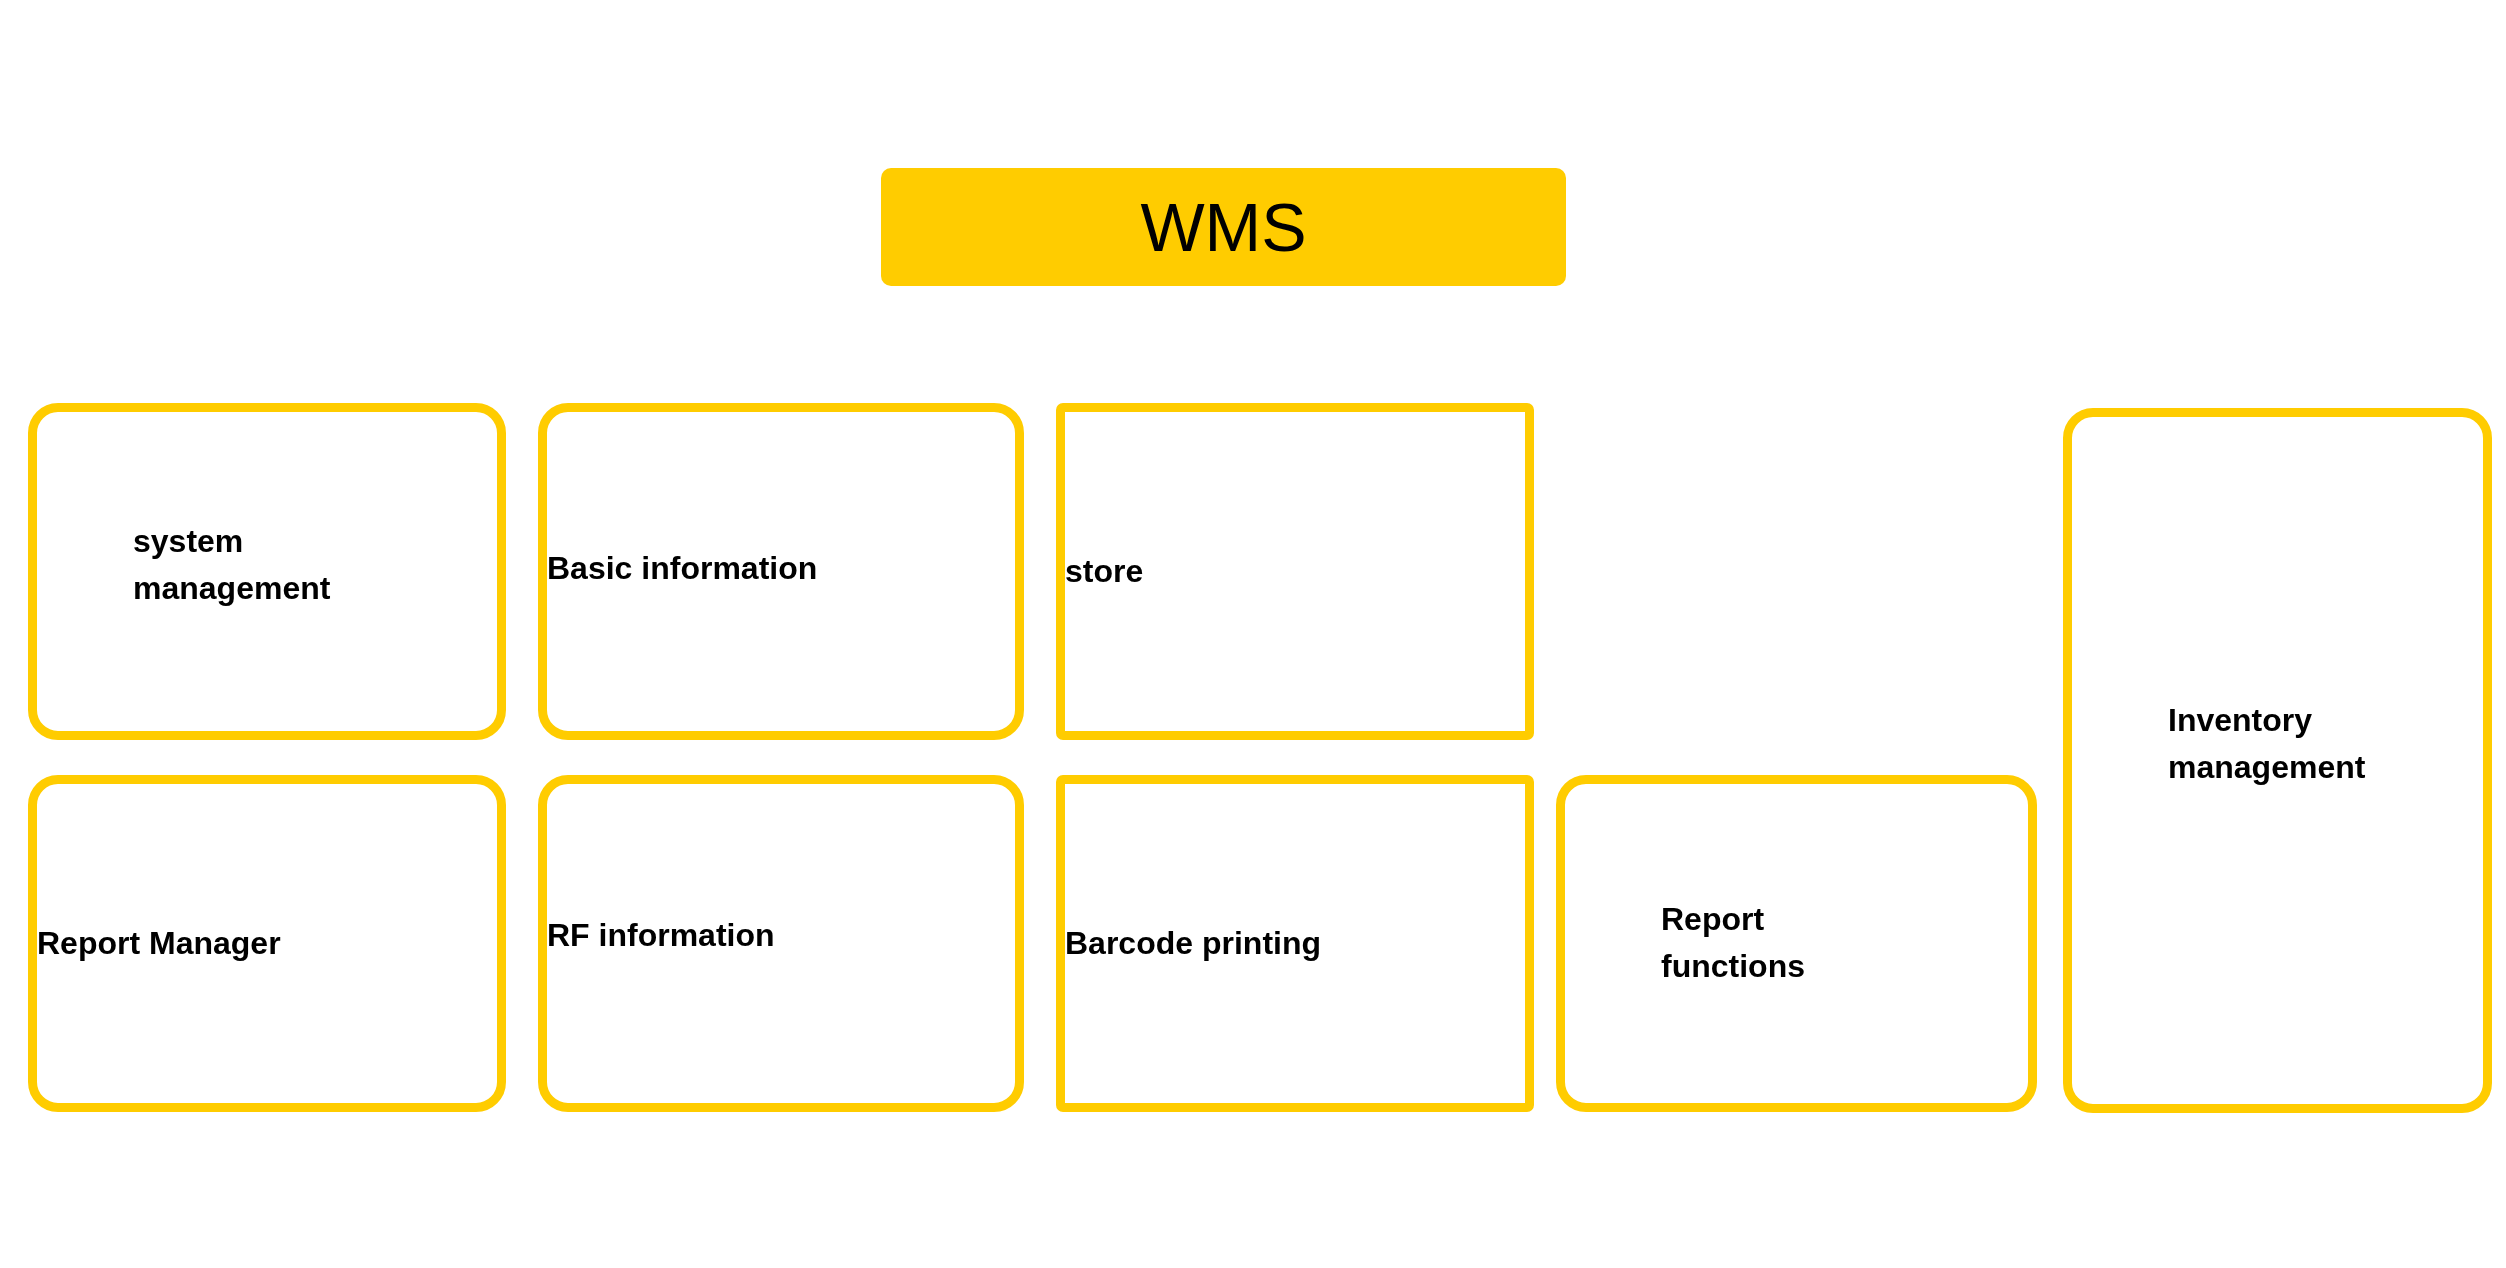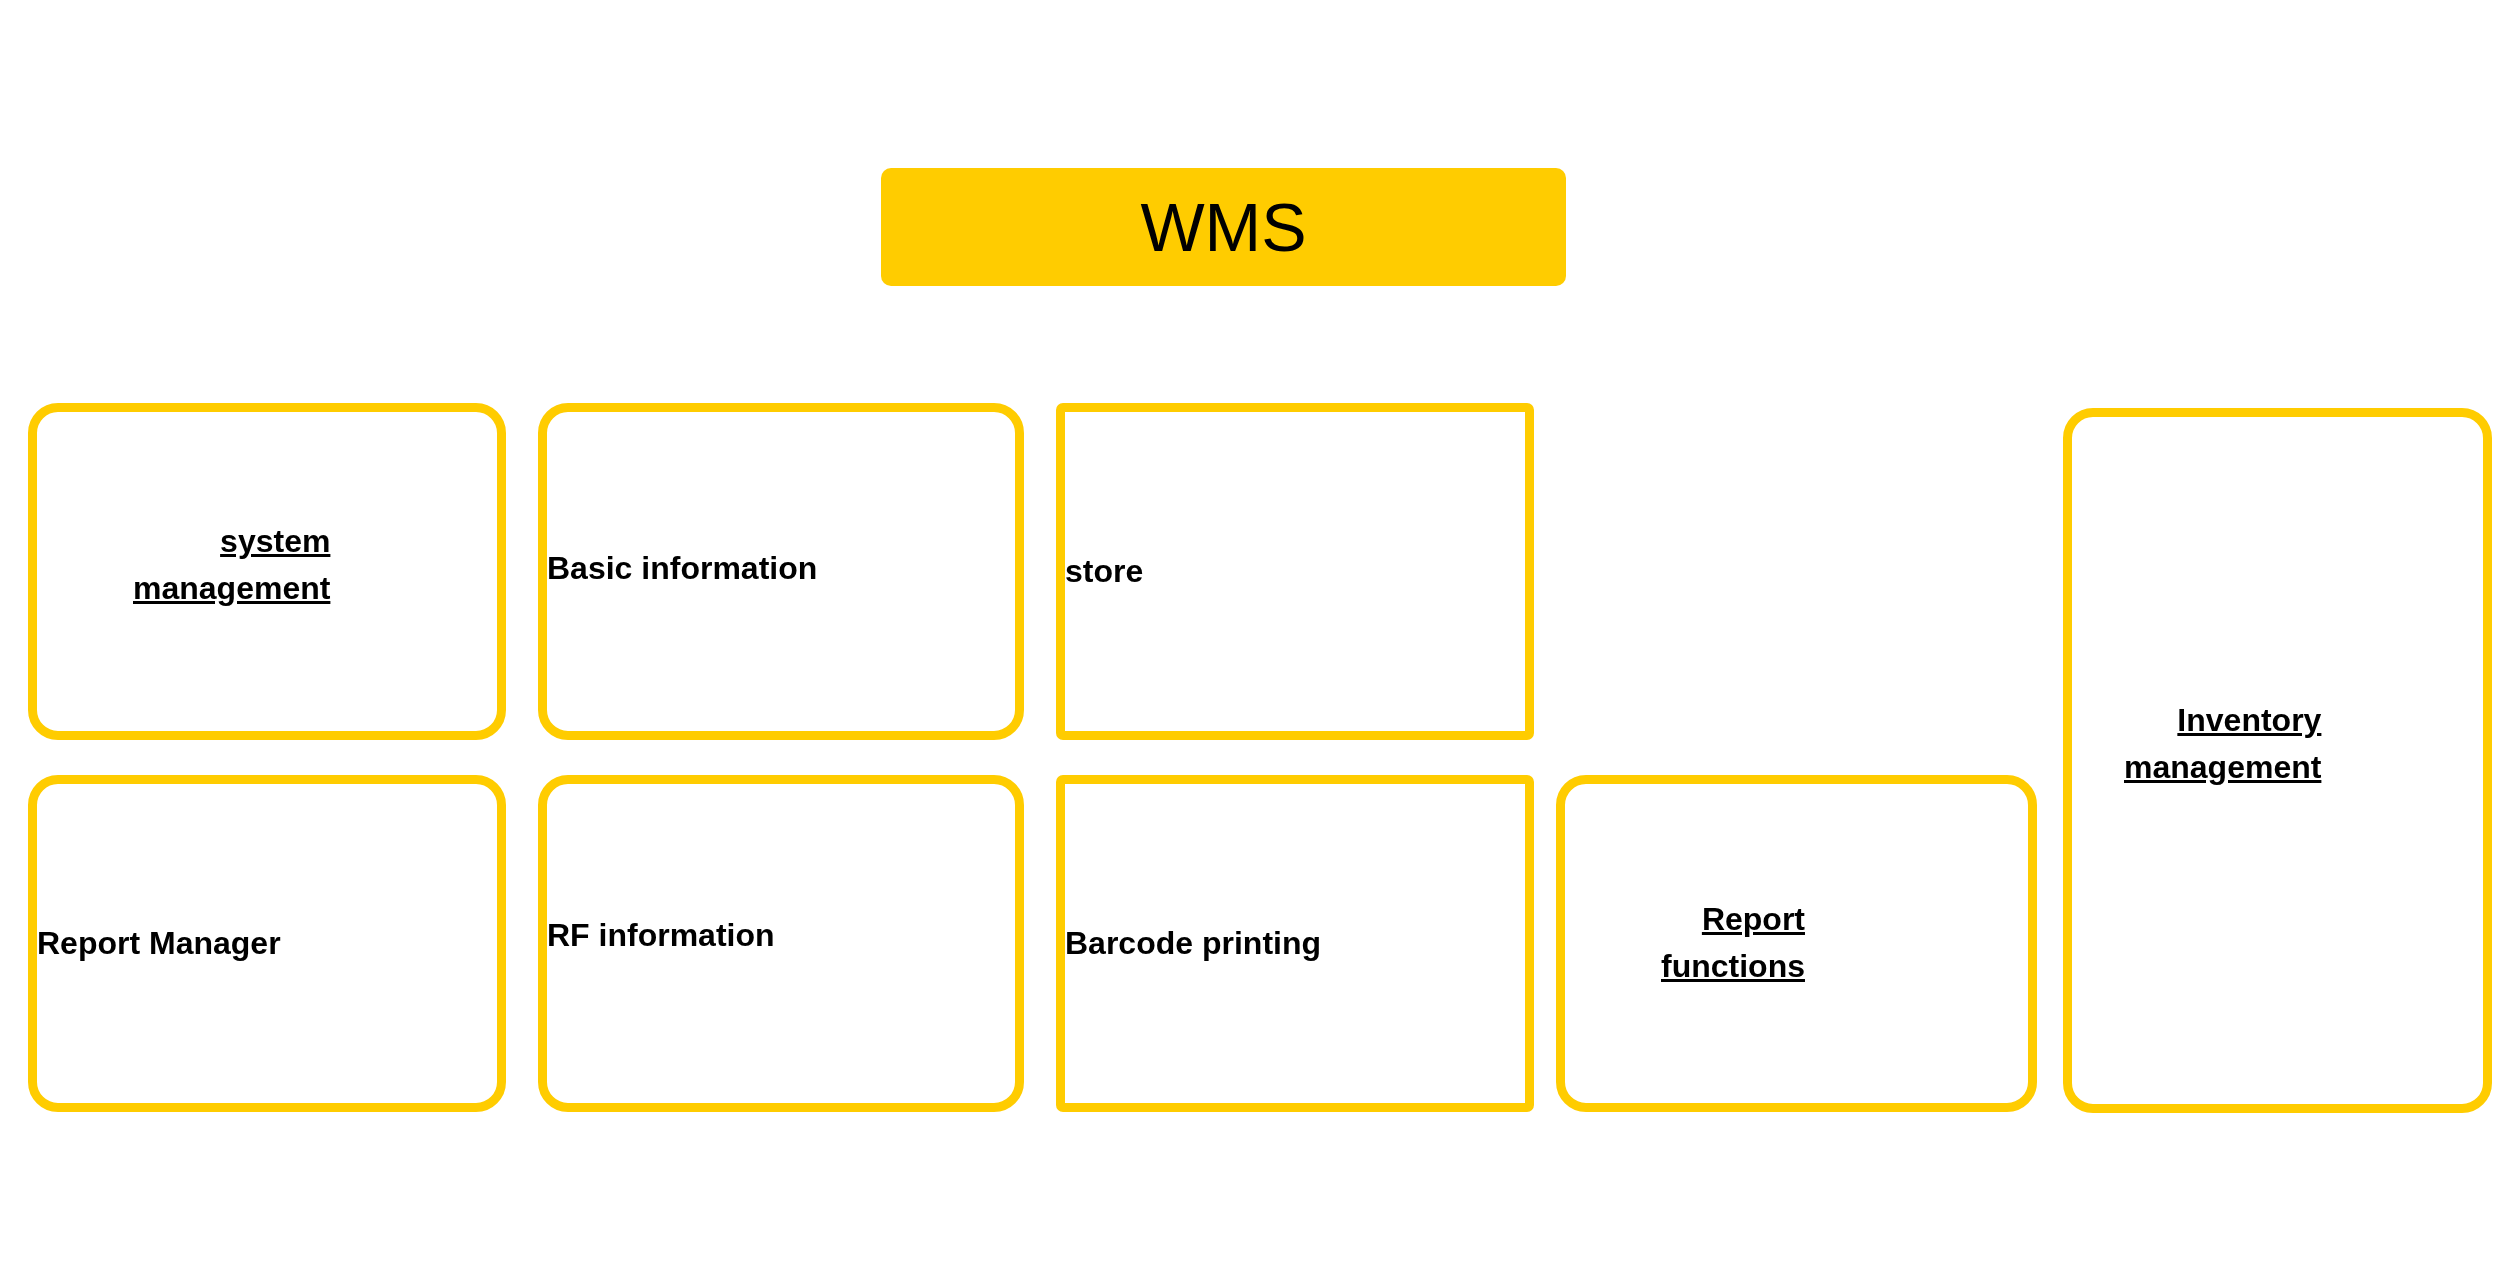--- a/index.html
+++ b/index.html
@@ -67,22 +67,21 @@
     display: block;
   }
 
   
   .card.center {
     justify-content: flex-start;
     text-align: center;
   }
   
   .card.left .card-label {
-    text-align: right;
-    text-decoration: underline;
+    text-align: left;
   }
 
   
   .r1 { top: 385px; height: 337px; }
   
   .r2 { top: 757px; height: 337px; }
 
   .c1 { left: 28px;   width: 478px; }
   .c2 { left: 538px;  width: 486px; }
   .c3 { left: 1056px; width: 478px; border-radius: 7px; }
@@ -92,21 +91,21 @@
   .card-tall {
     left: 2063px;
     top: 390px;
     width: 429px;
     height: 705px;
   }
 
   
   .pad-sys   { padding-left: 96px;  padding-bottom: 14px; }
   .pad-other { padding-left: 96px;  padding-bottom: 2px; }
-  .pad-inv   { padding-left: 52px;  padding-bottom: 34px; }
+  .pad-inv   { padding-left: 96px;  padding-bottom: 34px; }
   .nudge-up  { padding-bottom: 16px; }
   .nudge-up-sm { padding-bottom: 6px; }
 </style>
 </head>
 <body>
 
 <div id="canvas">
 
   <div class="title-box">
     <span class="title-text">WMS</span>

